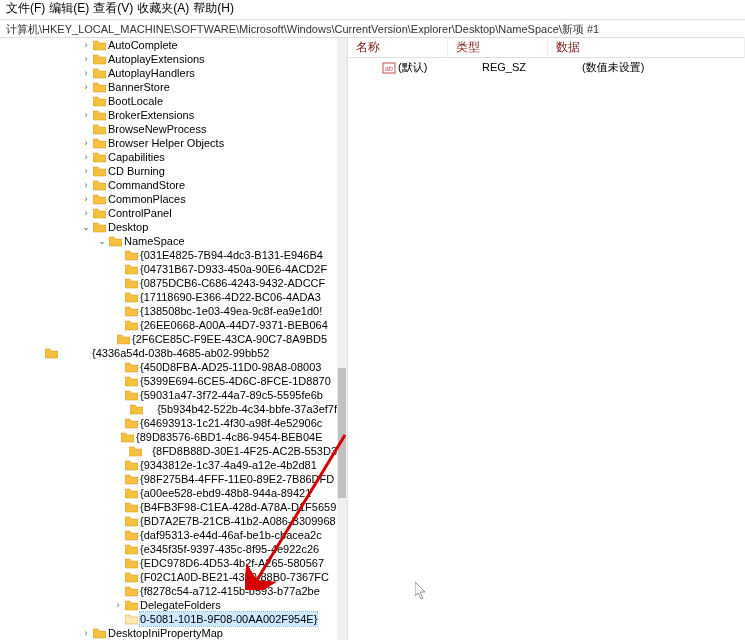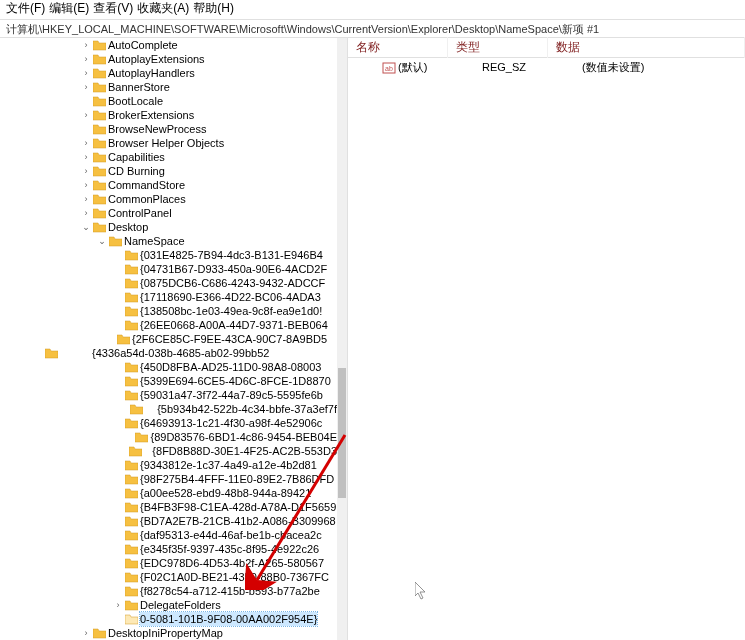--- a/index.html
+++ b/index.html
@@ -401,21 +401,21 @@
         </div>
         <div class="tree-item" style="padding-left: 112px;">
           <span class="expander"></span>
           <span class="folder-icon">
             <svg width="13" height="11" viewBox="0 0 13 11">
               <path d="M0,2 L0,10 L13,10 L13,3 L6,3 L5,1 L0,1 Z" fill="#f6c041" stroke="#d09820" stroke-width="0.5"></path>
             </svg>
           </span>
           <span class="tree-label">{64693913-1c21-4f30-a98f-4e52906c</span>
         </div>
-        <div class="tree-item" style="padding-left: 108px; justify-content: flex-end;">
+        <div class="tree-item" style="padding-left: 108px;">
           <span class="expander"></span>
           <span class="folder-icon">
             <svg width="13" height="11" viewBox="0 0 13 11">
               <path d="M0,2 L0,10 L13,10 L13,3 L6,3 L5,1 L0,1 Z" fill="#f6c041" stroke="#d09820" stroke-width="0.5"></path>
             </svg>
           </span>
           <span class="tree-label">{89D83576-6BD1-4c86-9454-BEB04E</span>
         </div>
         <div class="tree-item" style="padding-left: 112px; gap: 8px;">
           <span class="expander"></span>

